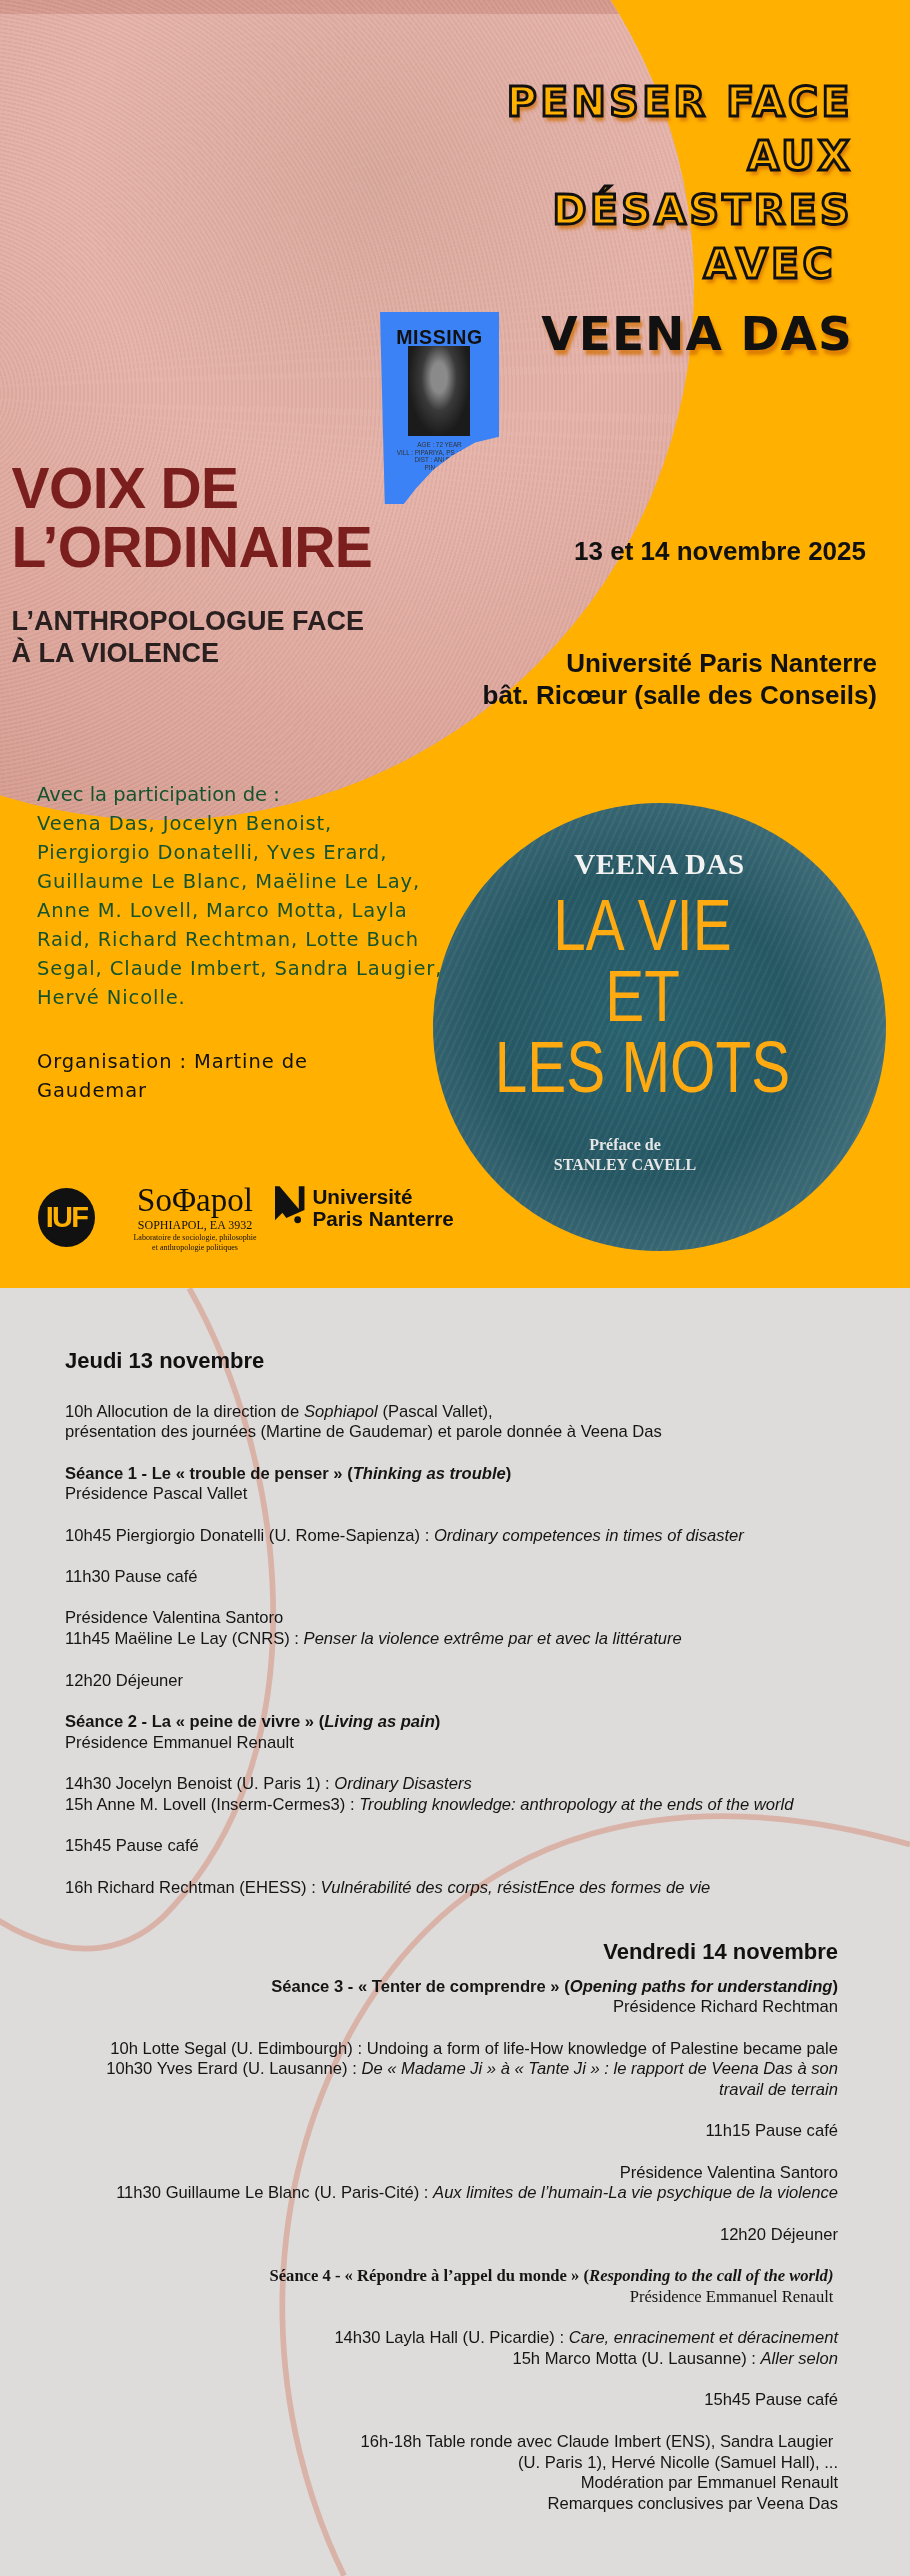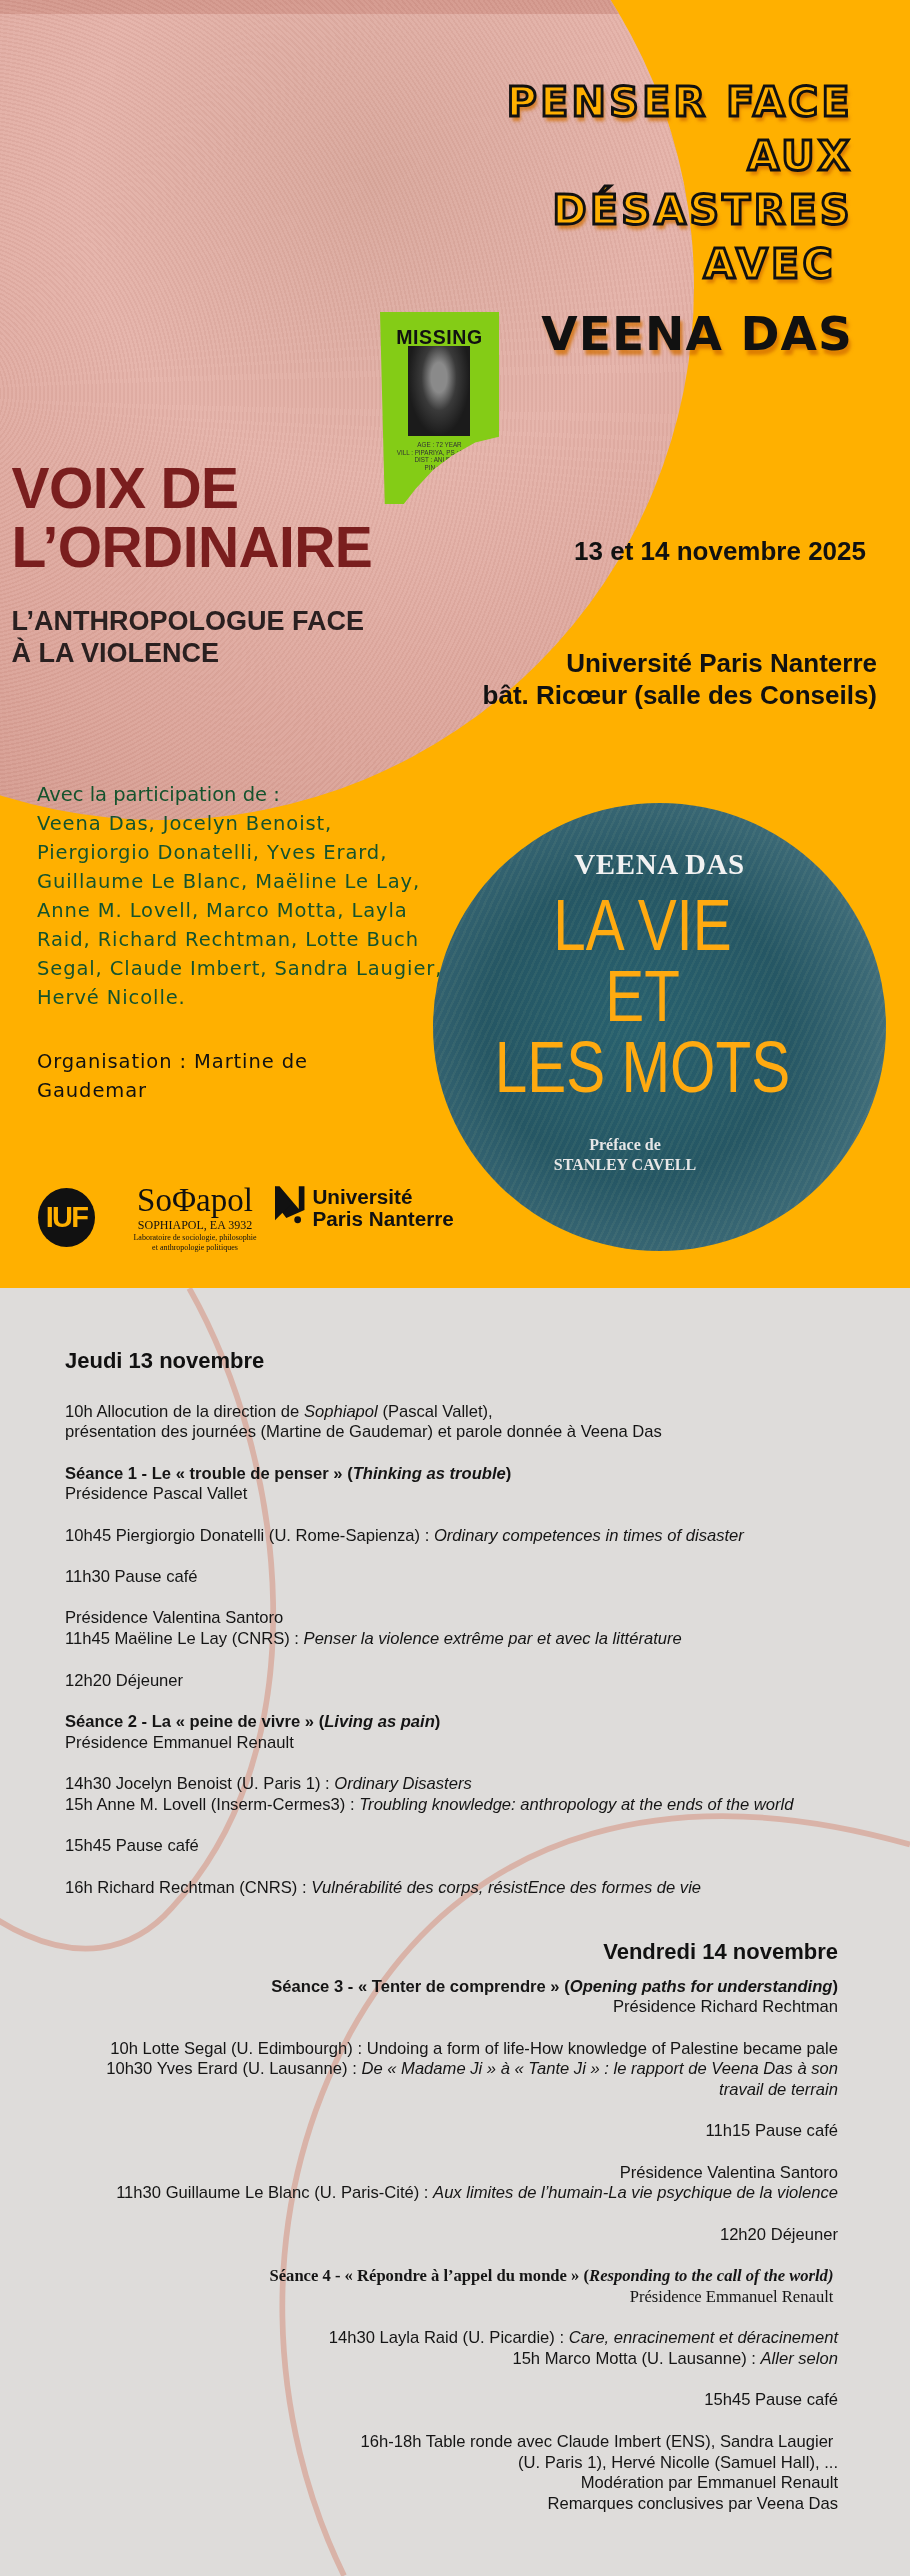--- a/index.html
+++ b/index.html
@@ -7,21 +7,21 @@
   .top { position: absolute; left: 0; top: 0; width: 910px; height: 1288px; background: #FFB000; overflow: hidden; }
   .bottom { position: absolute; left: 0; top: 1288px; width: 910px; height: 1288px; background: #DEDCDA; overflow: hidden; }
 
   
   .photo-circle { position: absolute; left: -373px; top: -247px; width: 1067px; height: 1067px; border-radius: 50%;
     background: radial-gradient(circle at 70% 40%, #D9A89C 0%, #E5B3AA 30%, #DCA59A 60%, #C98C80 100%); overflow: hidden; }
   .photo-circle::after { content: ""; position: absolute; inset: 0;
     background: repeating-radial-gradient(circle at 30% 60%, rgba(120,60,50,0.05) 0 1.7px, rgba(255,255,255,0.04) 1.7px 4px); }
   .wall-band { position: absolute; left: 0; top: 0; width: 100%; height: 261px; background: linear-gradient(#C28478, #D59A8F); }
 
-  .missing-poster { position: absolute; left: 380px; top: 312px; width: 119px; height: 192px; background: #84cc16; clip-path: polygon(0 0, 100% 0, 100% 65%, 80% 68%, 60% 75%, 45% 82%, 30% 92%, 20% 100%, 4% 100%); }
+  .missing-poster { position: absolute; left: 380px; top: 312px; width: 119px; height: 192px; background: #3b82f6; clip-path: polygon(0 0, 100% 0, 100% 65%, 80% 68%, 60% 75%, 45% 82%, 30% 92%, 20% 100%, 4% 100%); }
   .missing-title { position: absolute; left: 0; right: 0; top: 13.8px; text-align: center; font: bold 19.5px "Liberation Sans", sans-serif; color: #111; letter-spacing: 0.6px; }
   .missing-photo { position: absolute; left: 27.5px; top: 34px; width: 62px; height: 90px; background: radial-gradient(ellipse at 50% 35%, #8a8a8a 0 18%, #3a3a3a 40%, #1b1b1b 70%); }
   .missing-info { position: absolute; left: 5.7px; right: 5.7px; top: 129px; text-align: center; font: 6.3px "Liberation Sans", sans-serif; color: #333; line-height: 7.5px; }
 
   .book1-title { position: absolute; left: 379px; top: 459px; font: bold 57px/59px "Liberation Sans", sans-serif; color: #7A1E1E; letter-spacing: -0.6px; }
   .book1-sub { position: absolute; left: 379px; top: 605px; font: bold 27px/32px "Liberation Sans", sans-serif; color: #2A2020; }
 
   
   .title-block { position: absolute; right: 57px; top: 75px; text-align: right; }
   .outline-line { display: block; font: bold 41px/54px "DejaVu Sans", sans-serif; color: #FFB000; -webkit-text-stroke: 2.9px #111;
@@ -177,21 +177,21 @@
       <div class="bold"><span>Séance 2 - La « peine de vivre » (</span><span class="it">Living as pain</span><span>)</span></div>
       <div>Présidence Emmanuel Renault</div>
     </div>
 
     <div class="block">
       <div><span>14h30 Jocelyn Benoist (U. Paris 1) : </span><span class="it">Ordinary Disasters</span></div>
       <div><span>15h Anne M. Lovell (Inserm-Cermes3) : </span><span class="it">Troubling knowledge: anthropology at the ends of the world</span></div>
     </div>
 
     <div class="block">15h45 Pause café</div>
-    <div class="block"><span>16h Richard Rechtman (CNRS) : </span><span class="it">Vulnérabilité des corps, résistEnce des formes de vie</span></div>
+    <div class="block"><span>16h Richard Rechtman (EHESS) : </span><span class="it">Vulnérabilité des corps, résistEnce des formes de vie</span></div>
   </div>
 
   <div class="prog right" style="top:651px;">
     <div class="day-title" style="margin-bottom:11.5px;">Vendredi 14 novembre</div>
 
     <div class="block">
       <div class="bold"><span>Séance 3 - « Tenter de comprendre » (</span><span class="it">Opening paths for understanding</span><span>)</span></div>
       <div>Présidence Richard Rechtman</div>
     </div>
 
@@ -208,21 +208,21 @@
     </div>
 
     <div class="block">12h20 Déjeuner</div>
 
     <div class="block" style="padding-right:4.6px;font-family:Liberation Serif, serif;">
       <div class="bold"><span>Séance 4 - « Répondre à l’appel du monde » (</span><span class="it">Responding to the call of the world)</span></div>
       <div>Présidence Emmanuel Renault</div>
     </div>
 
     <div class="block">
-      <div><span>14h30 Layla Raid (U. Picardie) : </span><span class="it">Care, enracinement et déracinement</span></div>
+      <div><span>14h30 Layla Hall (U. Picardie) : </span><span class="it">Care, enracinement et déracinement</span></div>
       <div><span>15h Marco Motta (U. Lausanne) : </span><span class="it">Aller selon</span></div>
     </div>
 
     <div class="block">15h45 Pause café</div>
 
     <div class="block">
       <div style="padding-right:4.6px;">16h-18h Table ronde avec Claude Imbert (ENS), Sandra Laugier</div>
       <div>(U. Paris 1), Hervé Nicolle (Samuel Hall), ...</div>
       <div>Modération par Emmanuel Renault</div>
       <div>Remarques conclusives par Veena Das</div>

